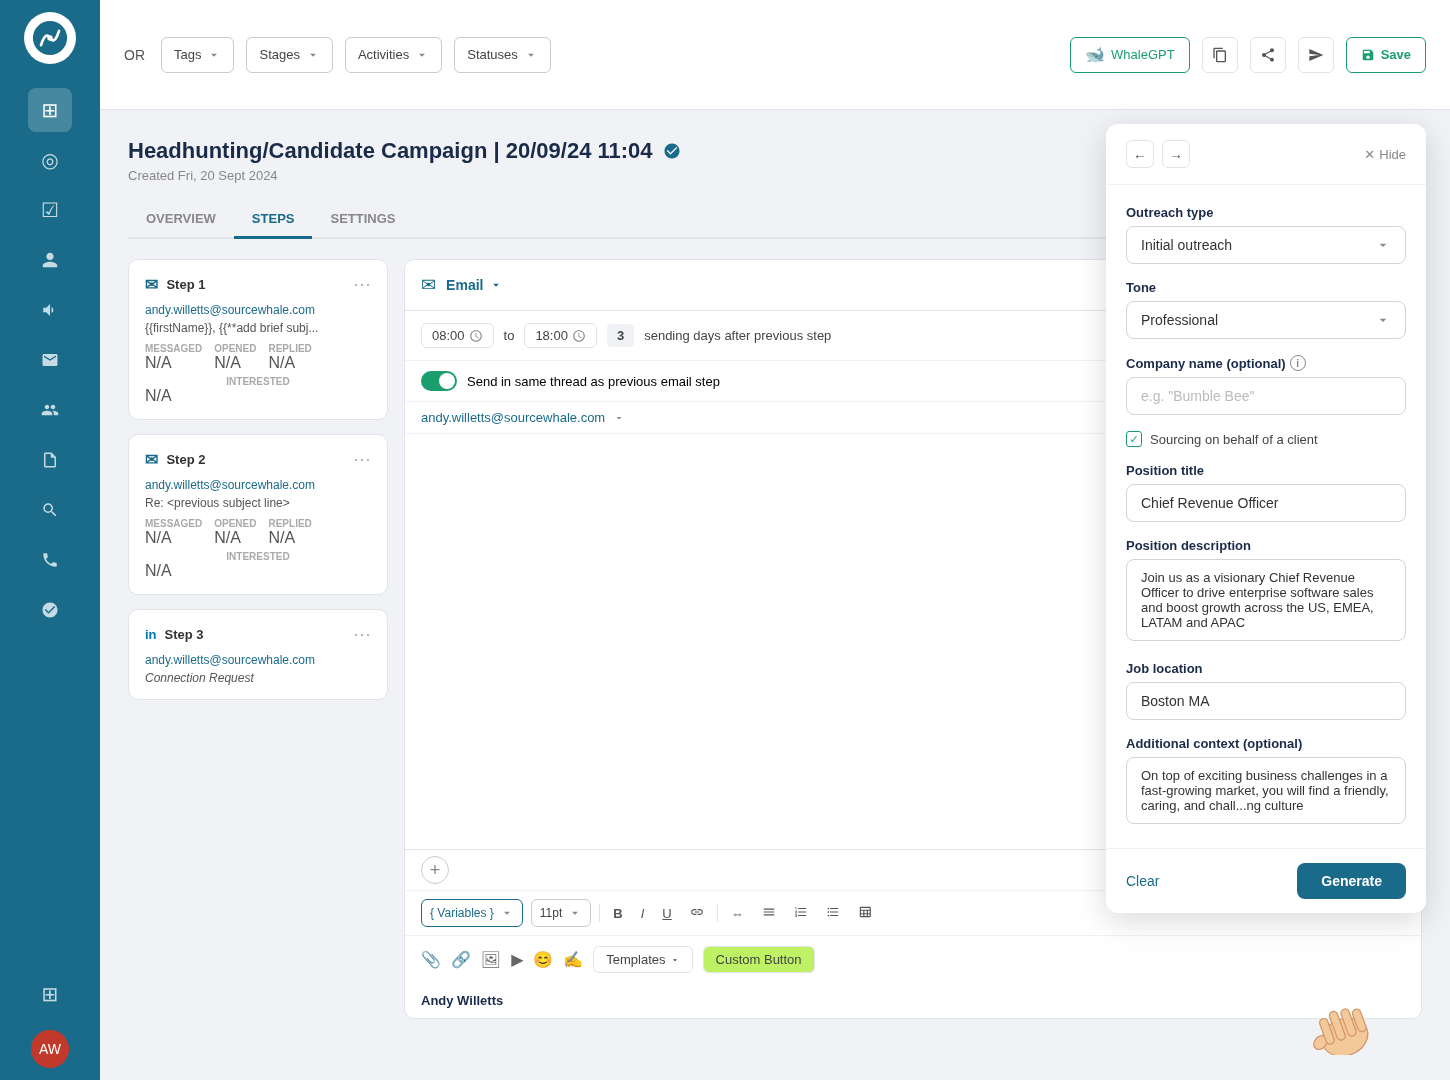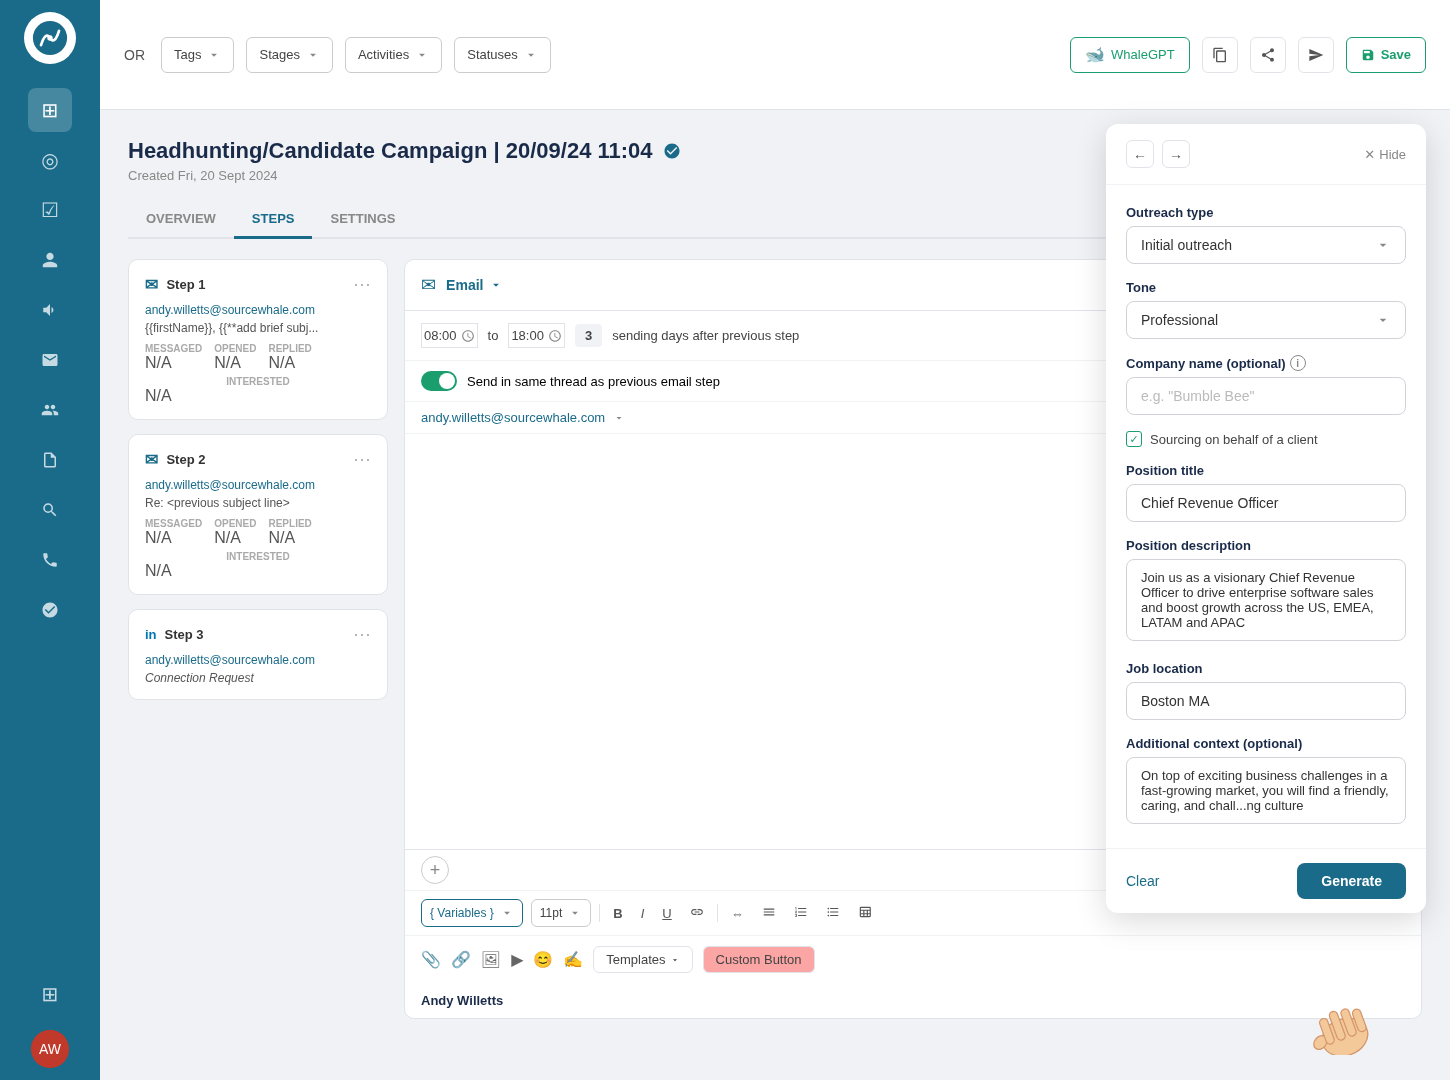--- a/index.html
+++ b/index.html
@@ -110,42 +110,42 @@
     .email-type-select {
       display: flex; align-items: center; gap: 6px; font-size: 14px; font-weight: 600; color: #1a6b8a;
       cursor: pointer;
     }
     .editor-time-row {
       padding: 12px 16px; border-bottom: 1px solid #f0f2f5; display: flex; align-items: center; gap: 10px;
       font-size: 13px; color: #444;
     }
     .time-field {
       display: flex; align-items: center; gap: 4px; border: 1px solid #e0e4e8;
-      border-radius: 0; padding: 4px 2px; font-size: 13px;
+      border-radius: 6px; padding: 4px 10px; font-size: 13px;
     }
     .days-badge { background: #f0f2f5; border-radius: 4px; padding: 4px 10px; font-size: 13px; font-weight: 600; }
     .thread-row { padding: 10px 16px; border-bottom: 1px solid #f0f2f5; display: flex; align-items: center; gap: 10px; font-size: 13px; }
     .toggle { width: 36px; height: 20px; background: #1a9e6e; border-radius: 10px; position: relative; cursor: pointer; }
     .toggle::after { content: ''; position: absolute; top: 2px; right: 2px; width: 16px; height: 16px; background: #fff; border-radius: 50%; }
     .from-row { padding: 8px 16px; border-bottom: 1px solid #f0f2f5; display: flex; align-items: center; gap: 8px; font-size: 13px; color: #555; }
     .editor-body { flex: 1; padding: 16px; font-size: 13px; color: #888; }
     .editor-footer { border-top: 1px solid #e0e4e8; }
     .editor-chars { text-align: right; font-size: 11px; color: #aaa; padding: 6px 16px; }
     .editor-toolbar { padding: 8px 16px; display: flex; align-items: center; gap: 8px; border-top: 1px solid #f0f2f5; }
     .toolbar-btn { font-size: 13px; color: #555; cursor: pointer; padding: 3px 5px; border-radius: 3px; }
     .toolbar-divider { width: 1px; height: 18px; background: #e0e4e8; }
     .editor-actions { padding: 10px 16px; display: flex; align-items: center; gap: 10px; border-top: 1px solid #f0f2f5; }
     .editor-action-icon { font-size: 16px; color: #666; cursor: pointer; }
     .templates-btn {
       display: flex; align-items: center; gap: 4px; border: 1px solid #e0e4e8;
       border-radius: 6px; padding: 5px 12px; font-size: 13px; color: #444; cursor: pointer; background: #fff;
     }
     .custom-btn {
       border: 1px solid #e0e4e8; border-radius: 6px; padding: 5px 12px;
-      font-size: 13px; color: #444; cursor: pointer; background: #fca5a5;
+      font-size: 13px; color: #444; cursor: pointer; background: #bef264;
     }
     .sender-name { font-weight: 600; color: #1a2b4a; font-size: 13px; padding: 10px 16px; }
 
     
     .whalegpt-panel {
       position: absolute; right: 24px; top: 124px; width: 320px;
       background: #fff; border-radius: 12px; box-shadow: 0 8px 32px rgba(0,0,0,0.15);
       z-index: 100; display: flex; flex-direction: column;
       max-height: 920px; overflow-y: auto;
     }

